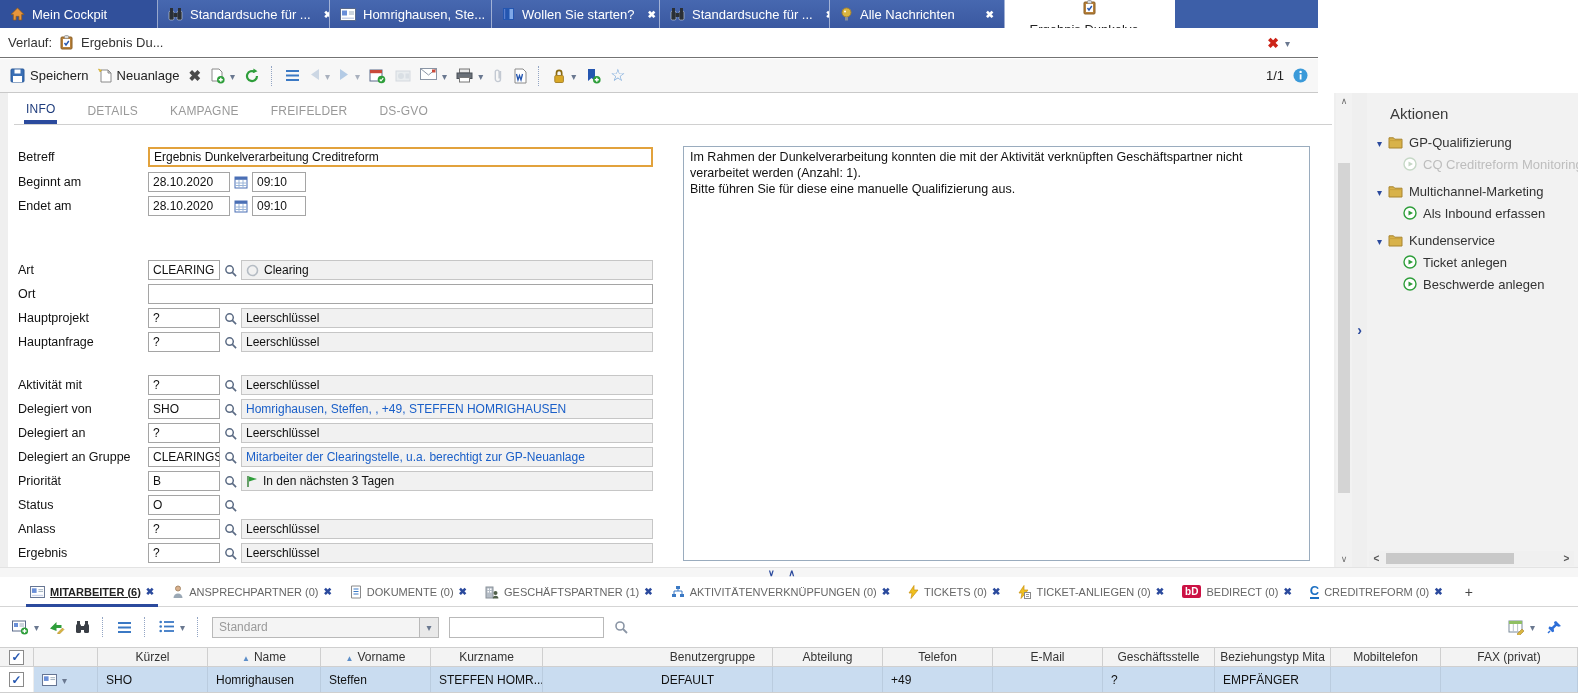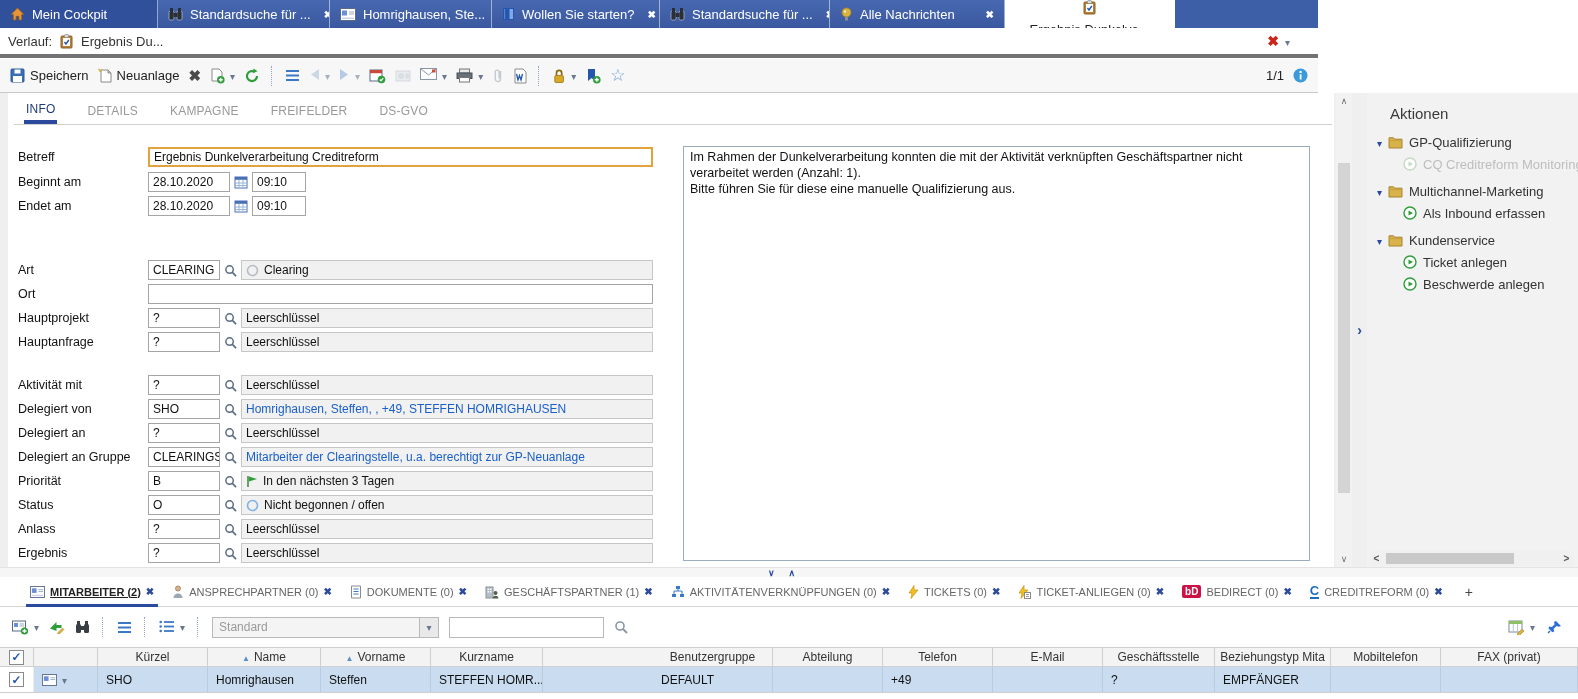--- a/index.html
+++ b/index.html
@@ -10,21 +10,21 @@
   
   .wtabs { position:absolute; top:0; left:0; right:0; height:28px; background:#3D5FA8; display:flex; }
   .wtab { flex:none; display:flex; align-items:center; gap:7px; padding:0 10px; color:#fff; font-size:13px; border-right:1px solid rgba(255,255,255,.5); background:linear-gradient(#4768B0,#3A58A0); cursor:pointer; white-space:nowrap; overflow:hidden; }
   .wtab.first { background:#31509B; }
   .wtab.active { background:#fff; color:#222;flex-direction:column; }
   .wclose { font-size:10px; font-weight:bold; margin-left:auto; padding-left:6px; }
   .wtab .wclose::before { content:"✖"; }
   .wtab.active .wclose { color:#222; }
 
   
-  .history { position:absolute; top:28px; left:0; right:0; height:30px; background:#fff; border-bottom:4px solid #737373; display:flex; align-items:center; gap:8px; padding-left:8px; font-size:13px; color:#333; }
+  .history { position:absolute; top:28px; left:0; right:0; height:30px; background:#fff; border-bottom:1px solid #737373; display:flex; align-items:center; gap:8px; padding-left:8px; font-size:13px; color:#333; }
   .history-right { margin-left:auto; display:flex; align-items:center; gap:6px; padding-right:28px; }
   .red-x::before { content:"✖"; color:#CC2418; font-size:14px; font-weight:bold; }
   .caret::before { content:"▾"; color:#6a7890; font-size:10px; }
 
   
   .toolbar { position:absolute; top:59px; left:0; right:0; height:34px; background:#f7f7f7; border-bottom:1px solid #c9c9c9; display:flex; align-items:center; gap:9px; padding:0 10px; font-size:13px; }
   .tbtn { display:flex; align-items:flex-start; gap:5px; cursor:pointer; }
   .vsep { width:3px; height:20px; border-left:1px dotted #93a5c4; margin:0 2px; }
   .toolbar-right { margin-left:auto; display:flex; align-items:center; gap:9px; font-size:13px; }
   .dim { opacity:.55; }
@@ -547,28 +547,20 @@
 
     <div class="frow" style="top:401px">
       <span class="flabel">Status</span>
       <span class="code-input">O</span>
       <span class="mag">
           <svg width="13" height="13" viewBox="0 0 14 14">
             <circle cx="6" cy="6" r="4" fill="none" stroke="#5b6b84" stroke-width="1.6"></circle>
             <line x1="9" y1="9" x2="13" y2="13" stroke="#5b6b84" stroke-width="1.8"></line>
           </svg>
         </span>
-      <span class="desc-field">
-        <span>
-            <svg width="13" height="13" viewBox="0 0 13 13">
-              <circle cx="6.5" cy="6.5" r="5" fill="none" stroke="#7FB2E5" stroke-width="1.6"></circle>
-            </svg>
-          </span>
-        <span>Nicht begonnen / offen</span>
-      </span>
     </div>
 
     <div class="frow" style="top:425px">
       <span class="flabel">Anlass</span>
       <span class="code-input">?</span>
       <span class="mag">
           <svg width="13" height="13" viewBox="0 0 14 14">
             <circle cx="6" cy="6" r="4" fill="none" stroke="#5b6b84" stroke-width="1.6"></circle>
             <line x1="9" y1="9" x2="13" y2="13" stroke="#5b6b84" stroke-width="1.8"></line>
           </svg>
@@ -690,21 +682,21 @@
       <span class="btab active">
         <span>
             <svg width="15" height="12" viewBox="0 0 16 13">
               <rect x="0.5" y="0.5" width="15" height="12" fill="#fff" stroke="#5a6a8a"></rect>
               <rect x="2" y="2.5" width="5" height="5" fill="#6A8FD8"></rect>
               <line x1="9" y1="4" x2="14" y2="4" stroke="#9aaabb"></line>
               <line x1="9" y1="6" x2="14" y2="6" stroke="#9aaabb"></line>
               <rect x="2" y="9.5" width="12" height="1.5" fill="#c9d2e8"></rect>
             </svg>
           </span>
-        <span class="blabel">MITARBEITER (2)</span>
+        <span class="blabel">MITARBEITER (6)</span>
         <span class="bclose"></span>
       </span>
       <span class="btab">
         <span>
             <svg width="12" height="14" viewBox="0 0 12 14">
               <circle cx="6" cy="3.5" r="2.5" fill="#D9B08C" stroke="#a88a6a"></circle>
               <path d="M1.5 13 a4.5 4.5 0 0 1 9 0 Z" fill="#9aa8b5"></path>
             </svg>
           </span>
         <span class="blabel">ANSPRECHPARTNER (0)</span>

